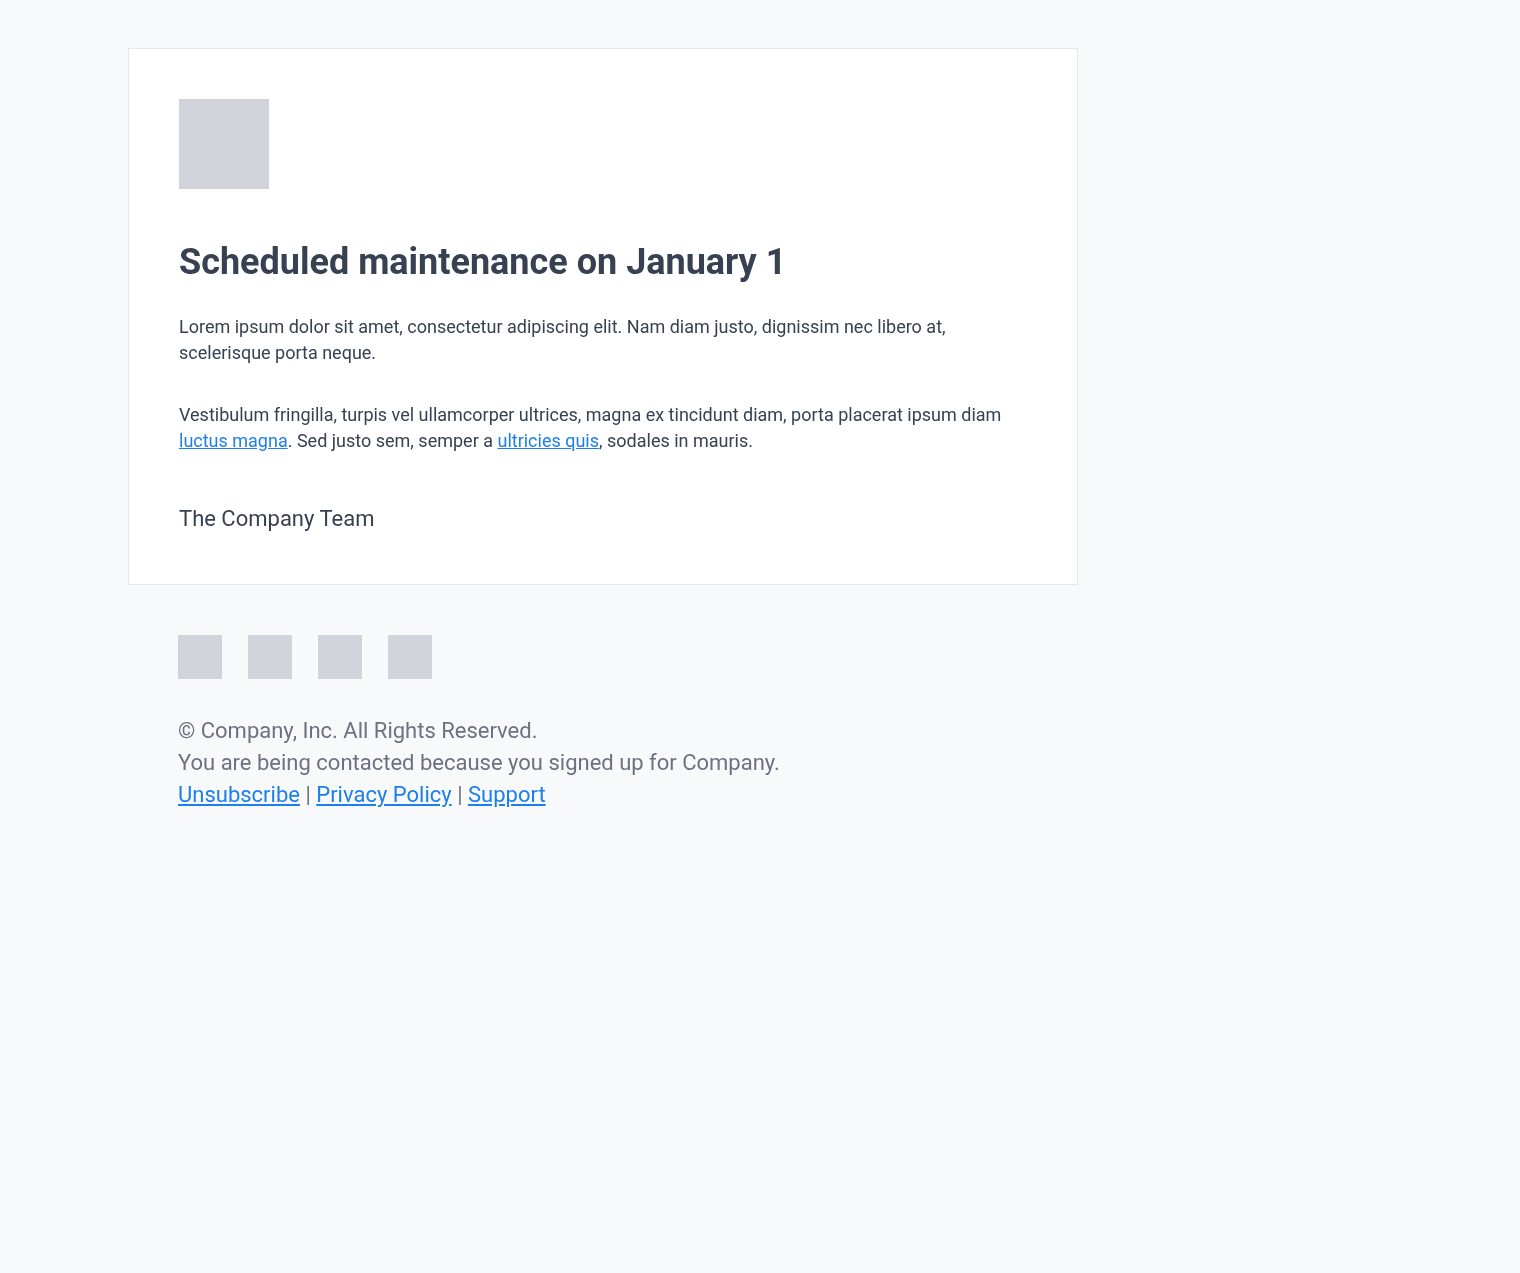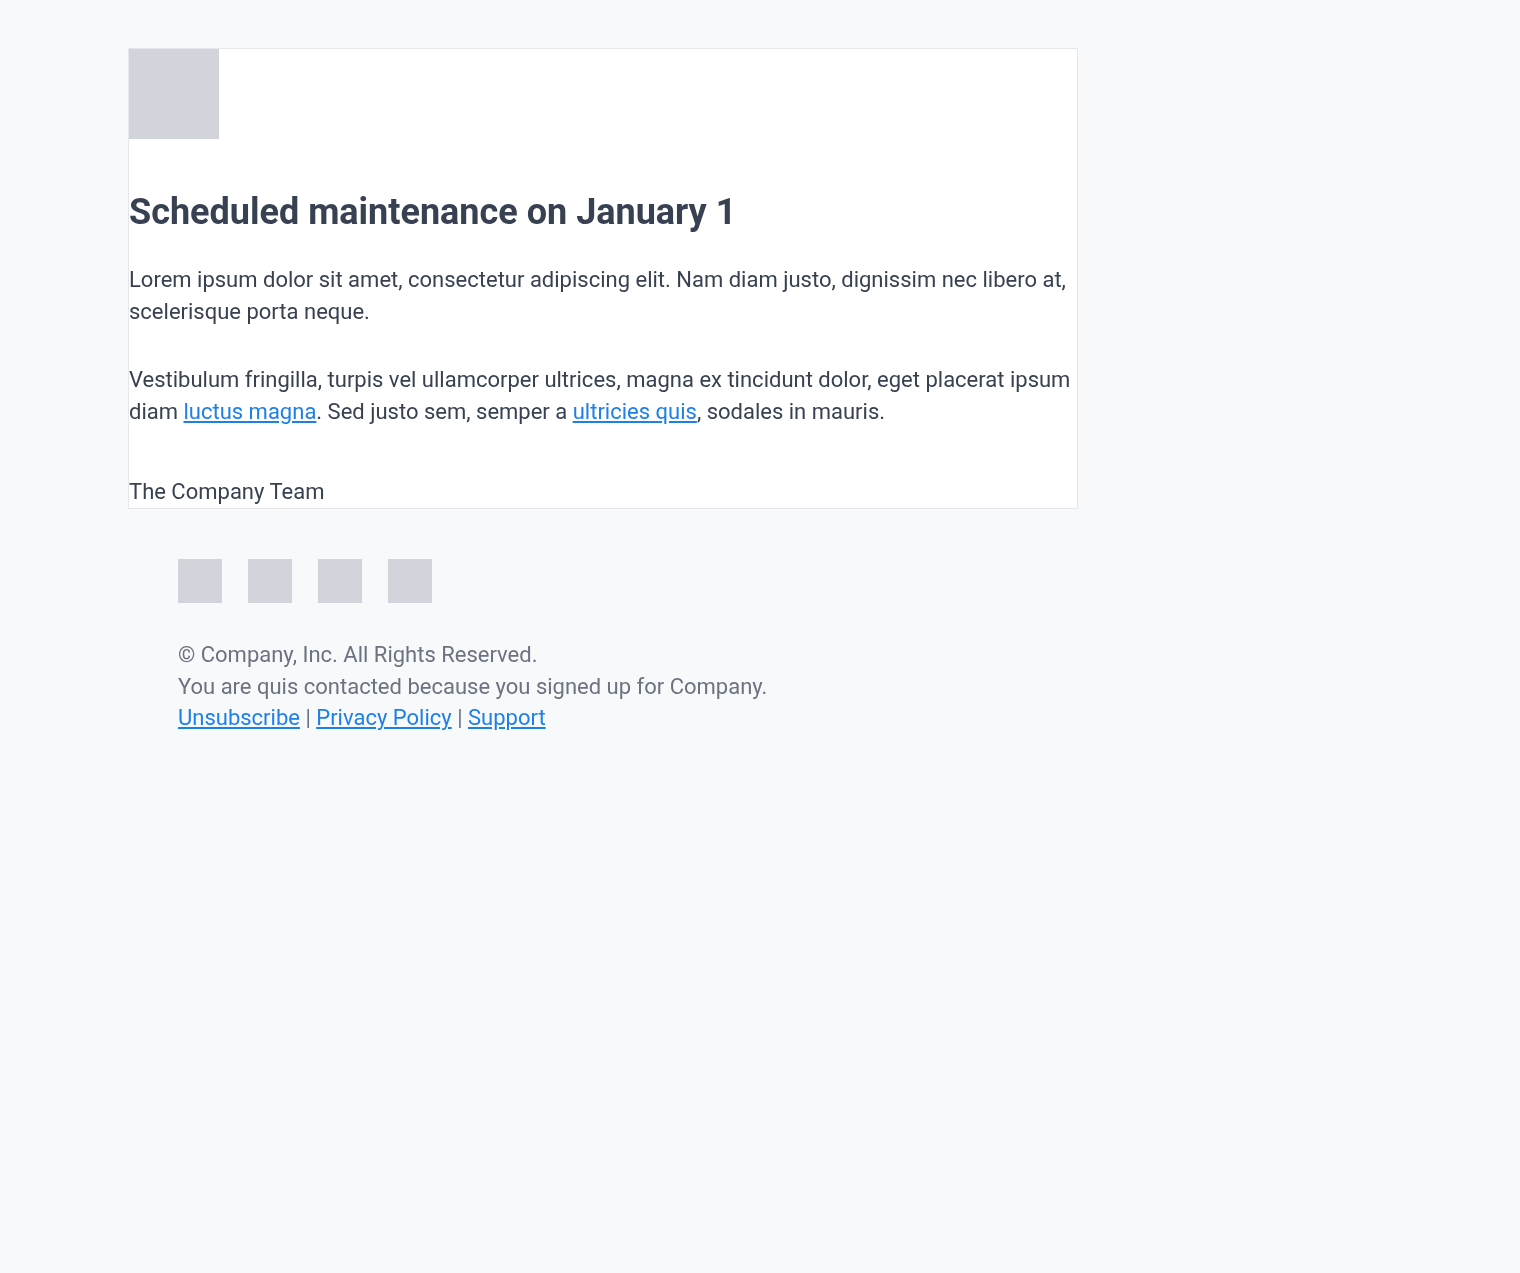--- a/index.html
+++ b/index.html
@@ -9,37 +9,38 @@
     }
     body {
       font-family: -apple-system, BlinkMacSystemFont, "Segoe UI", Roboto, Helvetica, Arial, sans-serif;
       background-color: #f8f9fa;
       padding: 48px 128px;
       color: #374151;
     }
     .email-card {
       background-color: #ffffff;
       border: 1px solid #e5e7eb;
+      padding: 50px;
       max-width: 950px;
     }
     .logo-placeholder {
       width: 90px;
       height: 90px;
       background-color: #d1d5db;
       margin-bottom: 52px;
     }
     .email-title {
       font-size: 36px;
       font-weight: 700;
       color: #374151;
       margin-bottom: 30px;
       line-height: 1.2;
     }
     .email-body p {
-      font-size: 22px;
+      font-size: 18px;
       line-height: 1.45;
       color: #374151;
       margin-bottom: 36px;
     }
     .email-body p:last-child {
       margin-bottom: 0;
     }
     .signoff {
       font-size: 22px;
       line-height: 1.45;
@@ -85,37 +86,37 @@
 <body>
 
 <div class="email-card">
   <div class="logo-placeholder"></div>
 
   <h1 class="email-title">Scheduled maintenance on January 1</h1>
 
   <div class="email-body">
     <p>Lorem ipsum dolor sit amet, consectetur adipiscing elit. Nam diam justo, dignissim nec libero at, scelerisque porta neque.</p>
 
-    <p><span>Vestibulum fringilla, turpis vel ullamcorper ultrices, magna ex tincidunt dolor, eget placerat ipsum diam </span><a href="#" class="inline-link">luctus magna</a><span>. Sed justo sem, semper a </span><a href="#" class="inline-link">ultricies quis</a><span>, sodales in mauris.</span></p>
+    <p><span>Vestibulum fringilla, turpis vel ullamcorper ultrices, magna ex tincidunt diam, porta placerat ipsum diam </span><a href="#" class="inline-link">luctus magna</a><span>. Sed justo sem, semper a </span><a href="#" class="inline-link">ultricies quis</a><span>, sodales in mauris.</span></p>
   </div>
 
   <div class="signoff">
     <div>The Company Team</div>
   </div>
 </div>
 
 <div class="footer">
   <div class="social-icons">
     <div class="social-icon"></div>
     <div class="social-icon"></div>
     <div class="social-icon"></div>
     <div class="social-icon"></div>
   </div>
 
   <div class="footer-text">
     <div>© Company, Inc. All Rights Reserved.</div>
   </div>
 
   <div class="footer-text footer-links">
-    <div>You are quis contacted because you signed up for Company.</div>
+    <div>You are being contacted because you signed up for Company.</div>
     <div><a href="#">Unsubscribe</a><span class="sep"> | </span><a href="#">Privacy Policy</a><span class="sep"> | </span><a href="#">Support</a></div>
   </div>
 </div>
 
 </body></html>

